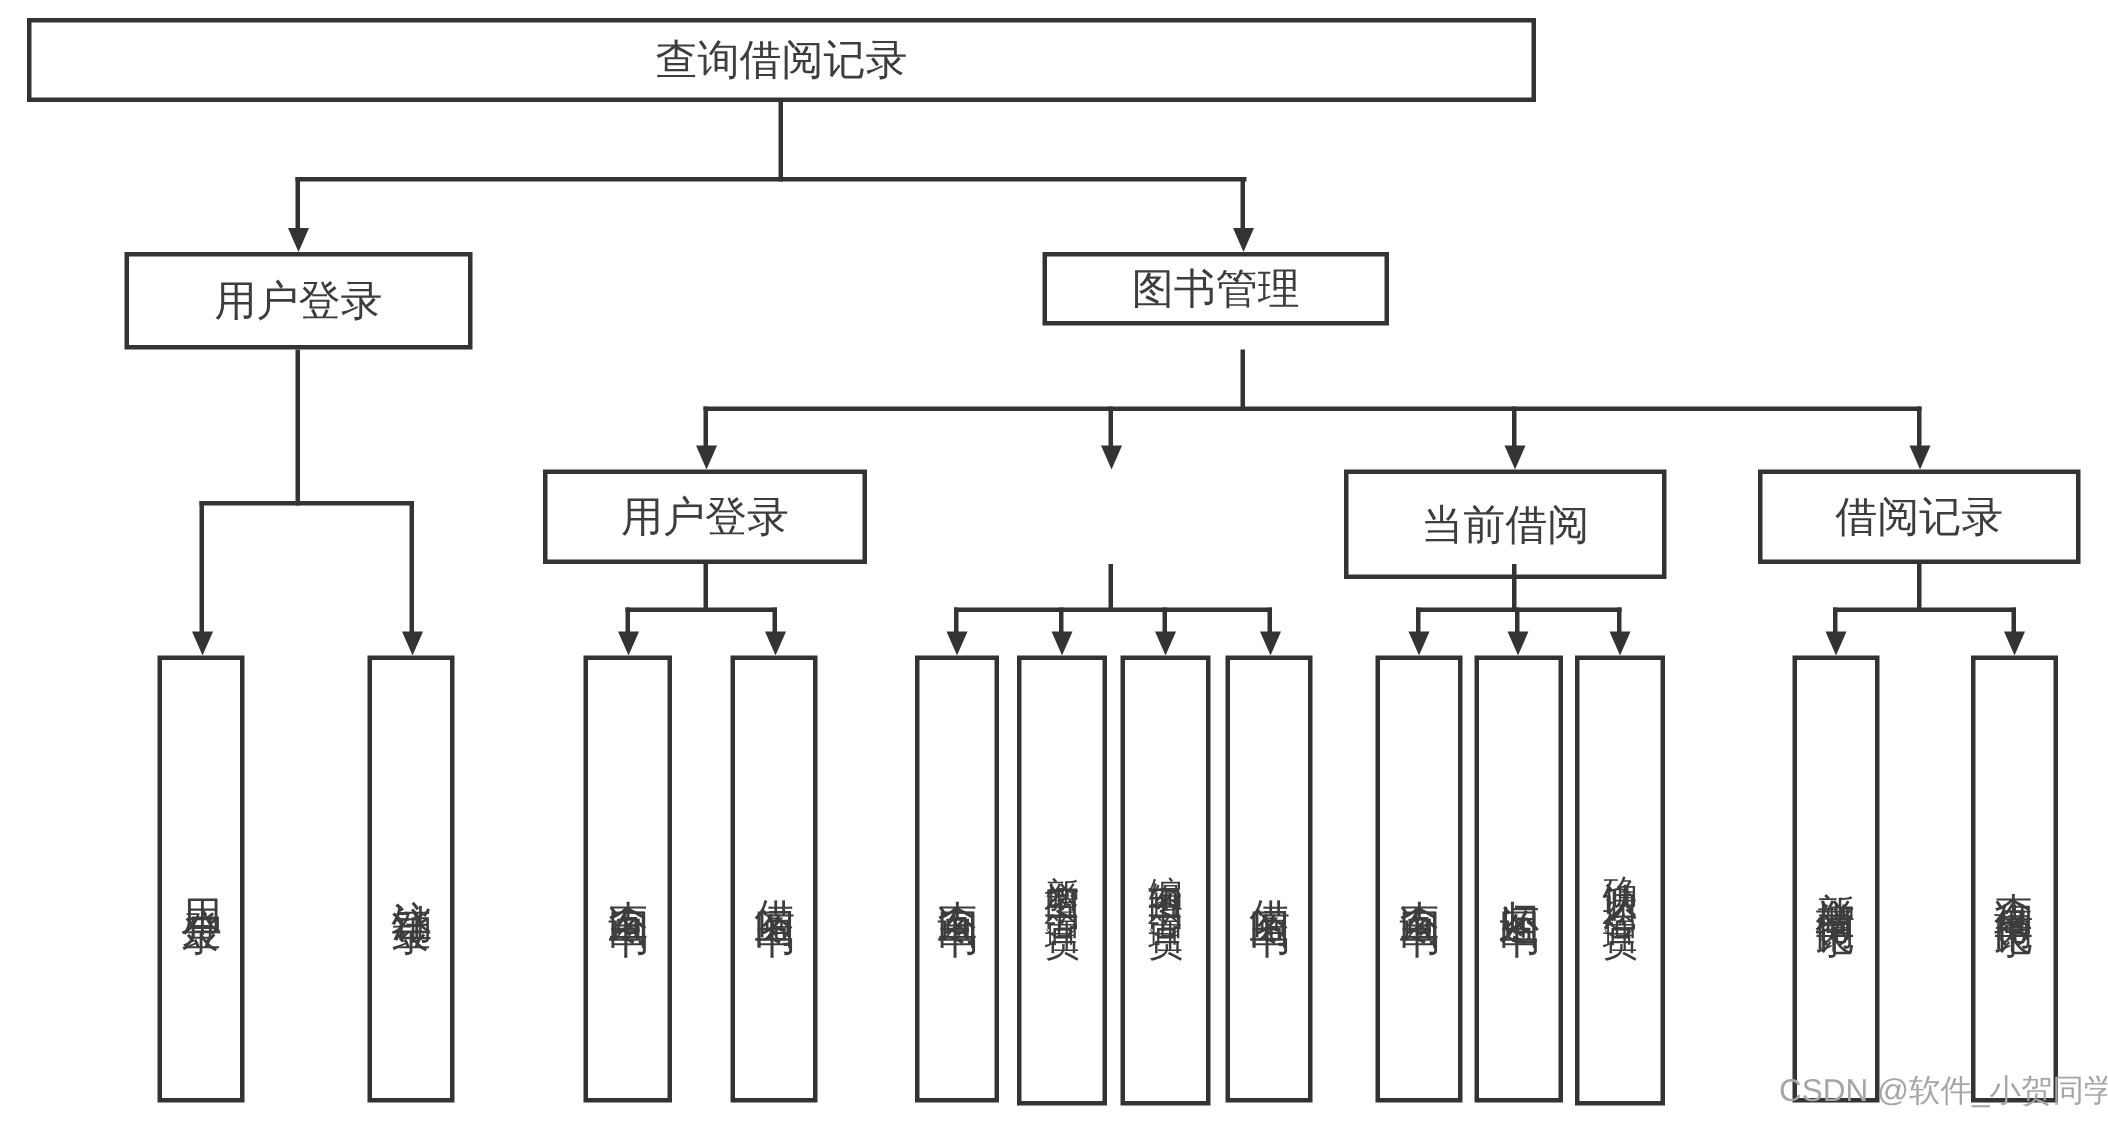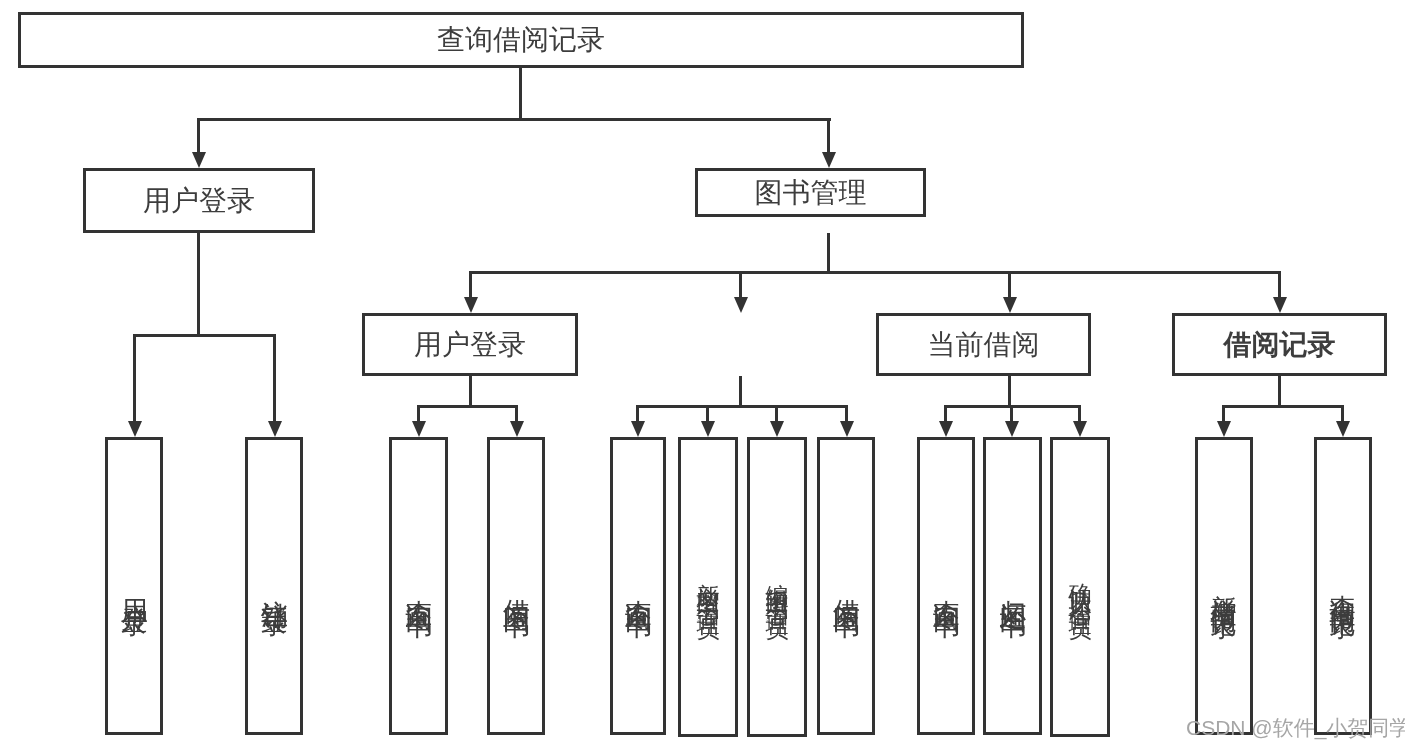--- a/index.html
+++ b/index.html
@@ -61,22 +61,22 @@
   <div class="vl" style="left:469px;top:271px;height:28px;"></div>
   <div class="arw" style="left:464px;top:297px;"></div>
   <div class="vl" style="left:739px;top:271px;height:28px;"></div>
   <div class="arw" style="left:734px;top:297px;"></div>
   <div class="vl" style="left:1008px;top:271px;height:28px;"></div>
   <div class="arw" style="left:1003px;top:297px;"></div>
   <div class="vl" style="left:1278px;top:271px;height:28px;"></div>
   <div class="arw" style="left:1273px;top:297px;"></div>
 
   <div class="box" style="left:362px;top:313px;width:216px;height:63px;">用户登录</div>
-  <div class="box" style="left:876px;top:313px;width:215px;height:63px;">当前借阅</div>
-  <div class="box" style="left:1172px;top:313px;width:215px;height:63px;font-weight:bold;">借阅记录</div>
+  <div class="box" style="left:896px;top:313px;width:215px;height:73px;">当前借阅</div>
+  <div class="box" style="left:1172px;top:313px;width:215px;height:63px;">借阅记录</div>
 
   <div class="vl" style="left:469px;top:376px;height:32px;"></div>
   <div class="hl" style="left:417px;top:405px;width:101px;"></div>
   <div class="vl" style="left:417px;top:405px;height:18px;"></div>
   <div class="arw" style="left:412px;top:421px;"></div>
   <div class="vl" style="left:515px;top:405px;height:18px;"></div>
   <div class="arw" style="left:510px;top:421px;"></div>
 
   <div class="vl" style="left:739px;top:376px;height:32px;"></div>
   <div class="hl" style="left:636px;top:405px;width:212px;"></div>

